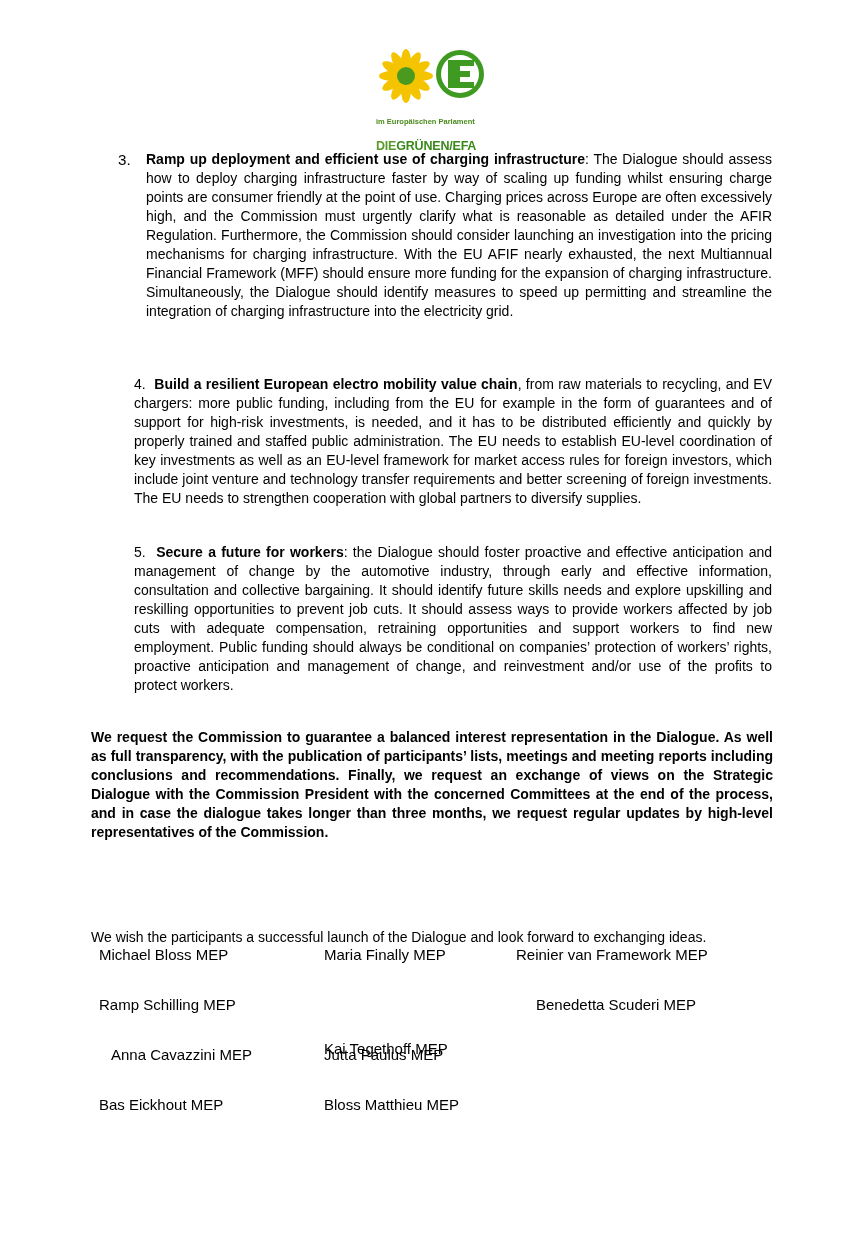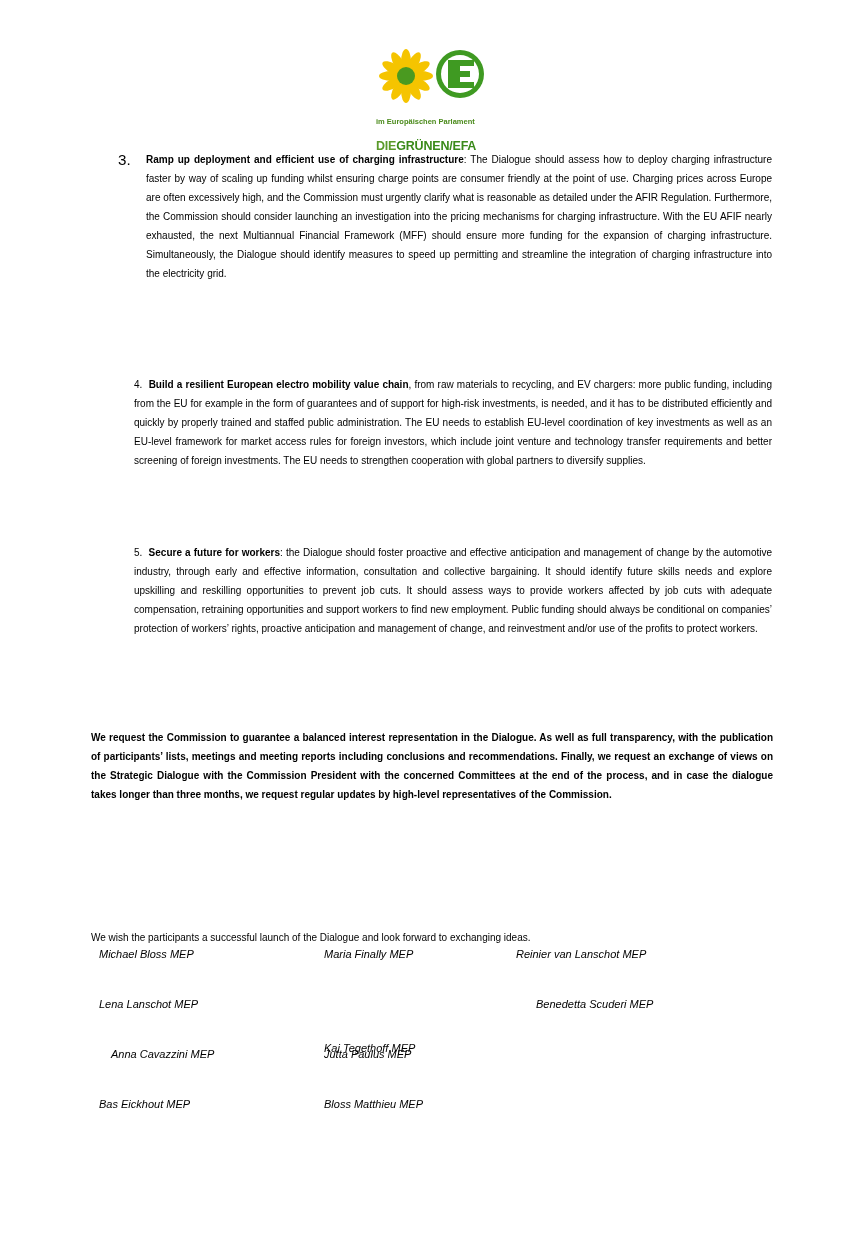--- a/index.html
+++ b/index.html
@@ -11,31 +11,31 @@
   .logo-text1 {
     position: absolute; left: 376px; top: 104px; font-weight: bold; font-size: 12.5px;
     color: #5a9a2a; letter-spacing: -0.2px; line-height: 13px; margin-top: 36px;
   }
   .logo-text1 .g { color: #3a8a1a; }
   .logo-text2 {
     position: absolute; left: 376px; top: 117px; font-weight: bold; font-size: 7.5px;
     color: #4a8a1a; line-height: 9px;
   }
   .para {
-    position: absolute; font-size: 10px; line-height: 19px; text-align: justify;
+    position: absolute; font-size: 14px; line-height: 19px; text-align: justify;
     text-align-last: left;
   }
   .p3 { left: 146px; top: 150px; width: 626px; }
   .p3num { position: absolute; left: 118px; top: 150px; font-size: 15.2px; line-height: 19px; }
   .p4 { left: 134px; top: 375px; width: 638px; }
   .p5 { left: 134px; top: 543px; width: 638px; }
   .req { left: 91px; top: 728px; width: 682px; font-weight: bold; }
   .wish { left: 91px; top: 928px; width: 682px; font-weight: normal; }
   b { font-weight: bold; }
-  .sig { position: absolute; font-size: 11px; line-height: 19px; white-space: nowrap; font-style: italic; }
+  .sig { position: absolute; font-size: 15px; line-height: 19px; white-space: nowrap; }
 </style>
 </head>
 <body>
 
 <svg class="logo" viewBox="0 0 120 82">
   <g>
     <g fill="#f5c400">
       <ellipse cx="32" cy="30" rx="5" ry="13" transform="rotate(0 32 30) translate(0 -14)"></ellipse>
       <ellipse cx="32" cy="30" rx="5" ry="13" transform="rotate(30 32 30) translate(0 -14)"></ellipse>
       <ellipse cx="32" cy="30" rx="5" ry="13" transform="rotate(60 32 30) translate(0 -14)"></ellipse>
@@ -68,23 +68,23 @@
 
 <div class="para p4"><span>4.</span>&nbsp; <b>Build a resilient European electro mobility value chain</b><span>, from raw materials to recycling, and EV chargers: more public funding, including from the EU for example in the form of guarantees and of support for high-risk investments, is needed, and it has to be distributed efficiently and quickly by properly trained and staffed public administration. The EU needs to establish EU-level coordination of key investments as well as an EU-level framework for market access rules for foreign investors, which include joint venture and technology transfer requirements and better screening of foreign investments. The EU needs to strengthen cooperation with global partners to diversify supplies.</span></div>
 
 <div class="para p5"><span>5.</span>&nbsp; <b>Secure a future for workers</b><span>: the Dialogue should foster proactive and effective anticipation and management of change by the automotive industry, through early and effective information, consultation and collective bargaining. It should identify future skills needs and explore upskilling and reskilling opportunities to prevent job cuts. It should assess ways to provide workers affected by job cuts with adequate compensation, retraining opportunities and support workers to find new employment. Public funding should always be conditional on companies’ protection of workers’ rights, proactive anticipation and management of change, and reinvestment and/or use of the profits to protect workers.</span></div>
 
 <div class="para req">We request the Commission to guarantee a balanced interest representation in the Dialogue. As well as full transparency, with the publication of participants’ lists, meetings and meeting reports including conclusions and recommendations. Finally, we request an exchange of views on the Strategic Dialogue with the Commission President with the concerned Committees at the end of the process, and in case the dialogue takes longer than three months, we request regular updates by high-level representatives of the Commission.</div>
 
 <div class="para wish">We wish the participants a successful launch of the Dialogue and look forward to exchanging ideas.</div>
 
 <div class="sig" style="left:99px; top:945px;">Michael Bloss MEP</div>
-<div class="sig" style="left:99px; top:995px;">Lena Lanschot MEP</div>
+<div class="sig" style="left:99px; top:995px;">Ramp Schilling MEP</div>
 <div class="sig" style="left:111px; top:1045px;">Anna Cavazzini MEP</div>
 <div class="sig" style="left:99px; top:1095px;">Bas Eickhout MEP</div>
 
 <div class="sig" style="left:324px; top:945px;">Maria Finally MEP</div>
 <div class="sig" style="left:324px; top:995px;margin-top:44px;">Kai Tegethoff MEP</div>
 <div class="sig" style="left:324px; top:1045px;">Jutta Paulus MEP</div>
 <div class="sig" style="left:324px; top:1095px;">Bloss Matthieu MEP</div>
 
-<div class="sig" style="left:516px; top:945px;">Reinier van Lanschot MEP</div>
+<div class="sig" style="left:516px; top:945px;">Reinier van Framework MEP</div>
 <div class="sig" style="left:516px; top:995px;margin-left:20px;">Benedetta Scuderi MEP</div>
 
 </body></html>

